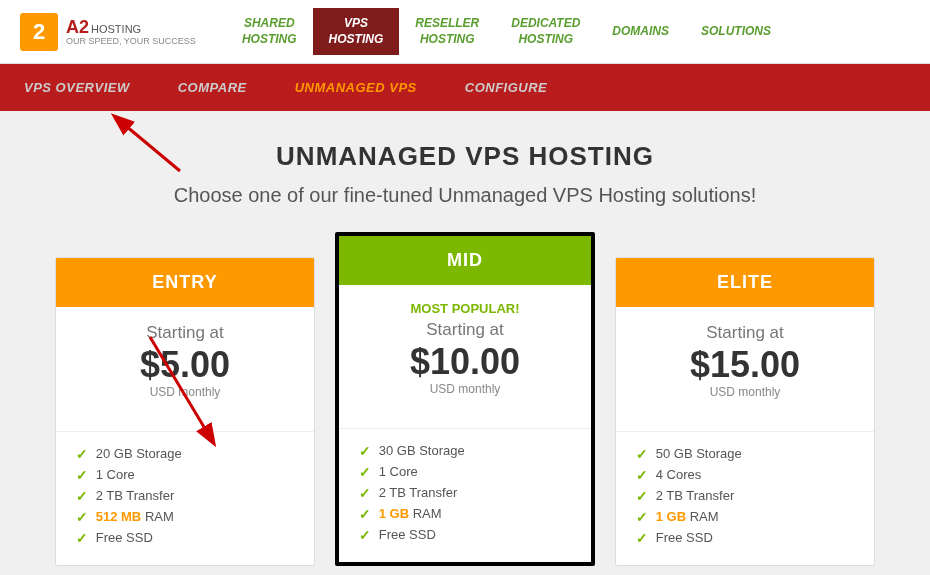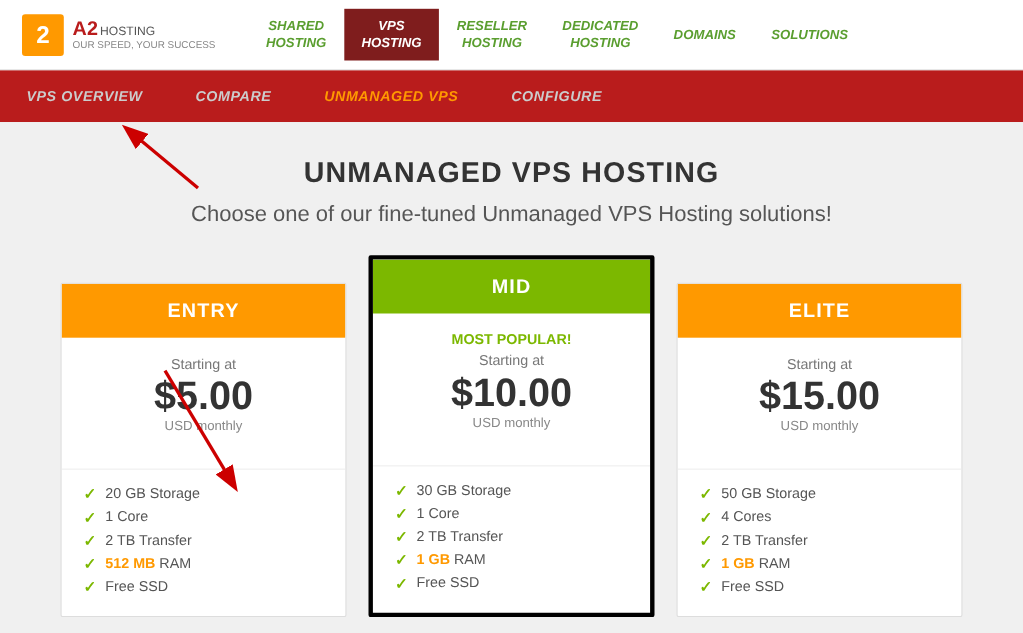--- a/index.html
+++ b/index.html
@@ -146,21 +146,21 @@
     .most-popular {
       color: #7cb800;
       font-size: 13px;
       font-weight: bold;
       text-transform: uppercase;
       margin-bottom: 4px;
     }
 
     .starting-at {
       color: #777;
-      font-size: 13px;
+      font-size: 17px;
       margin-bottom: 2px;
     }
 
     .price {
       font-size: 36px;
       font-weight: bold;
       color: #333;
       line-height: 1.1;
     }
 

